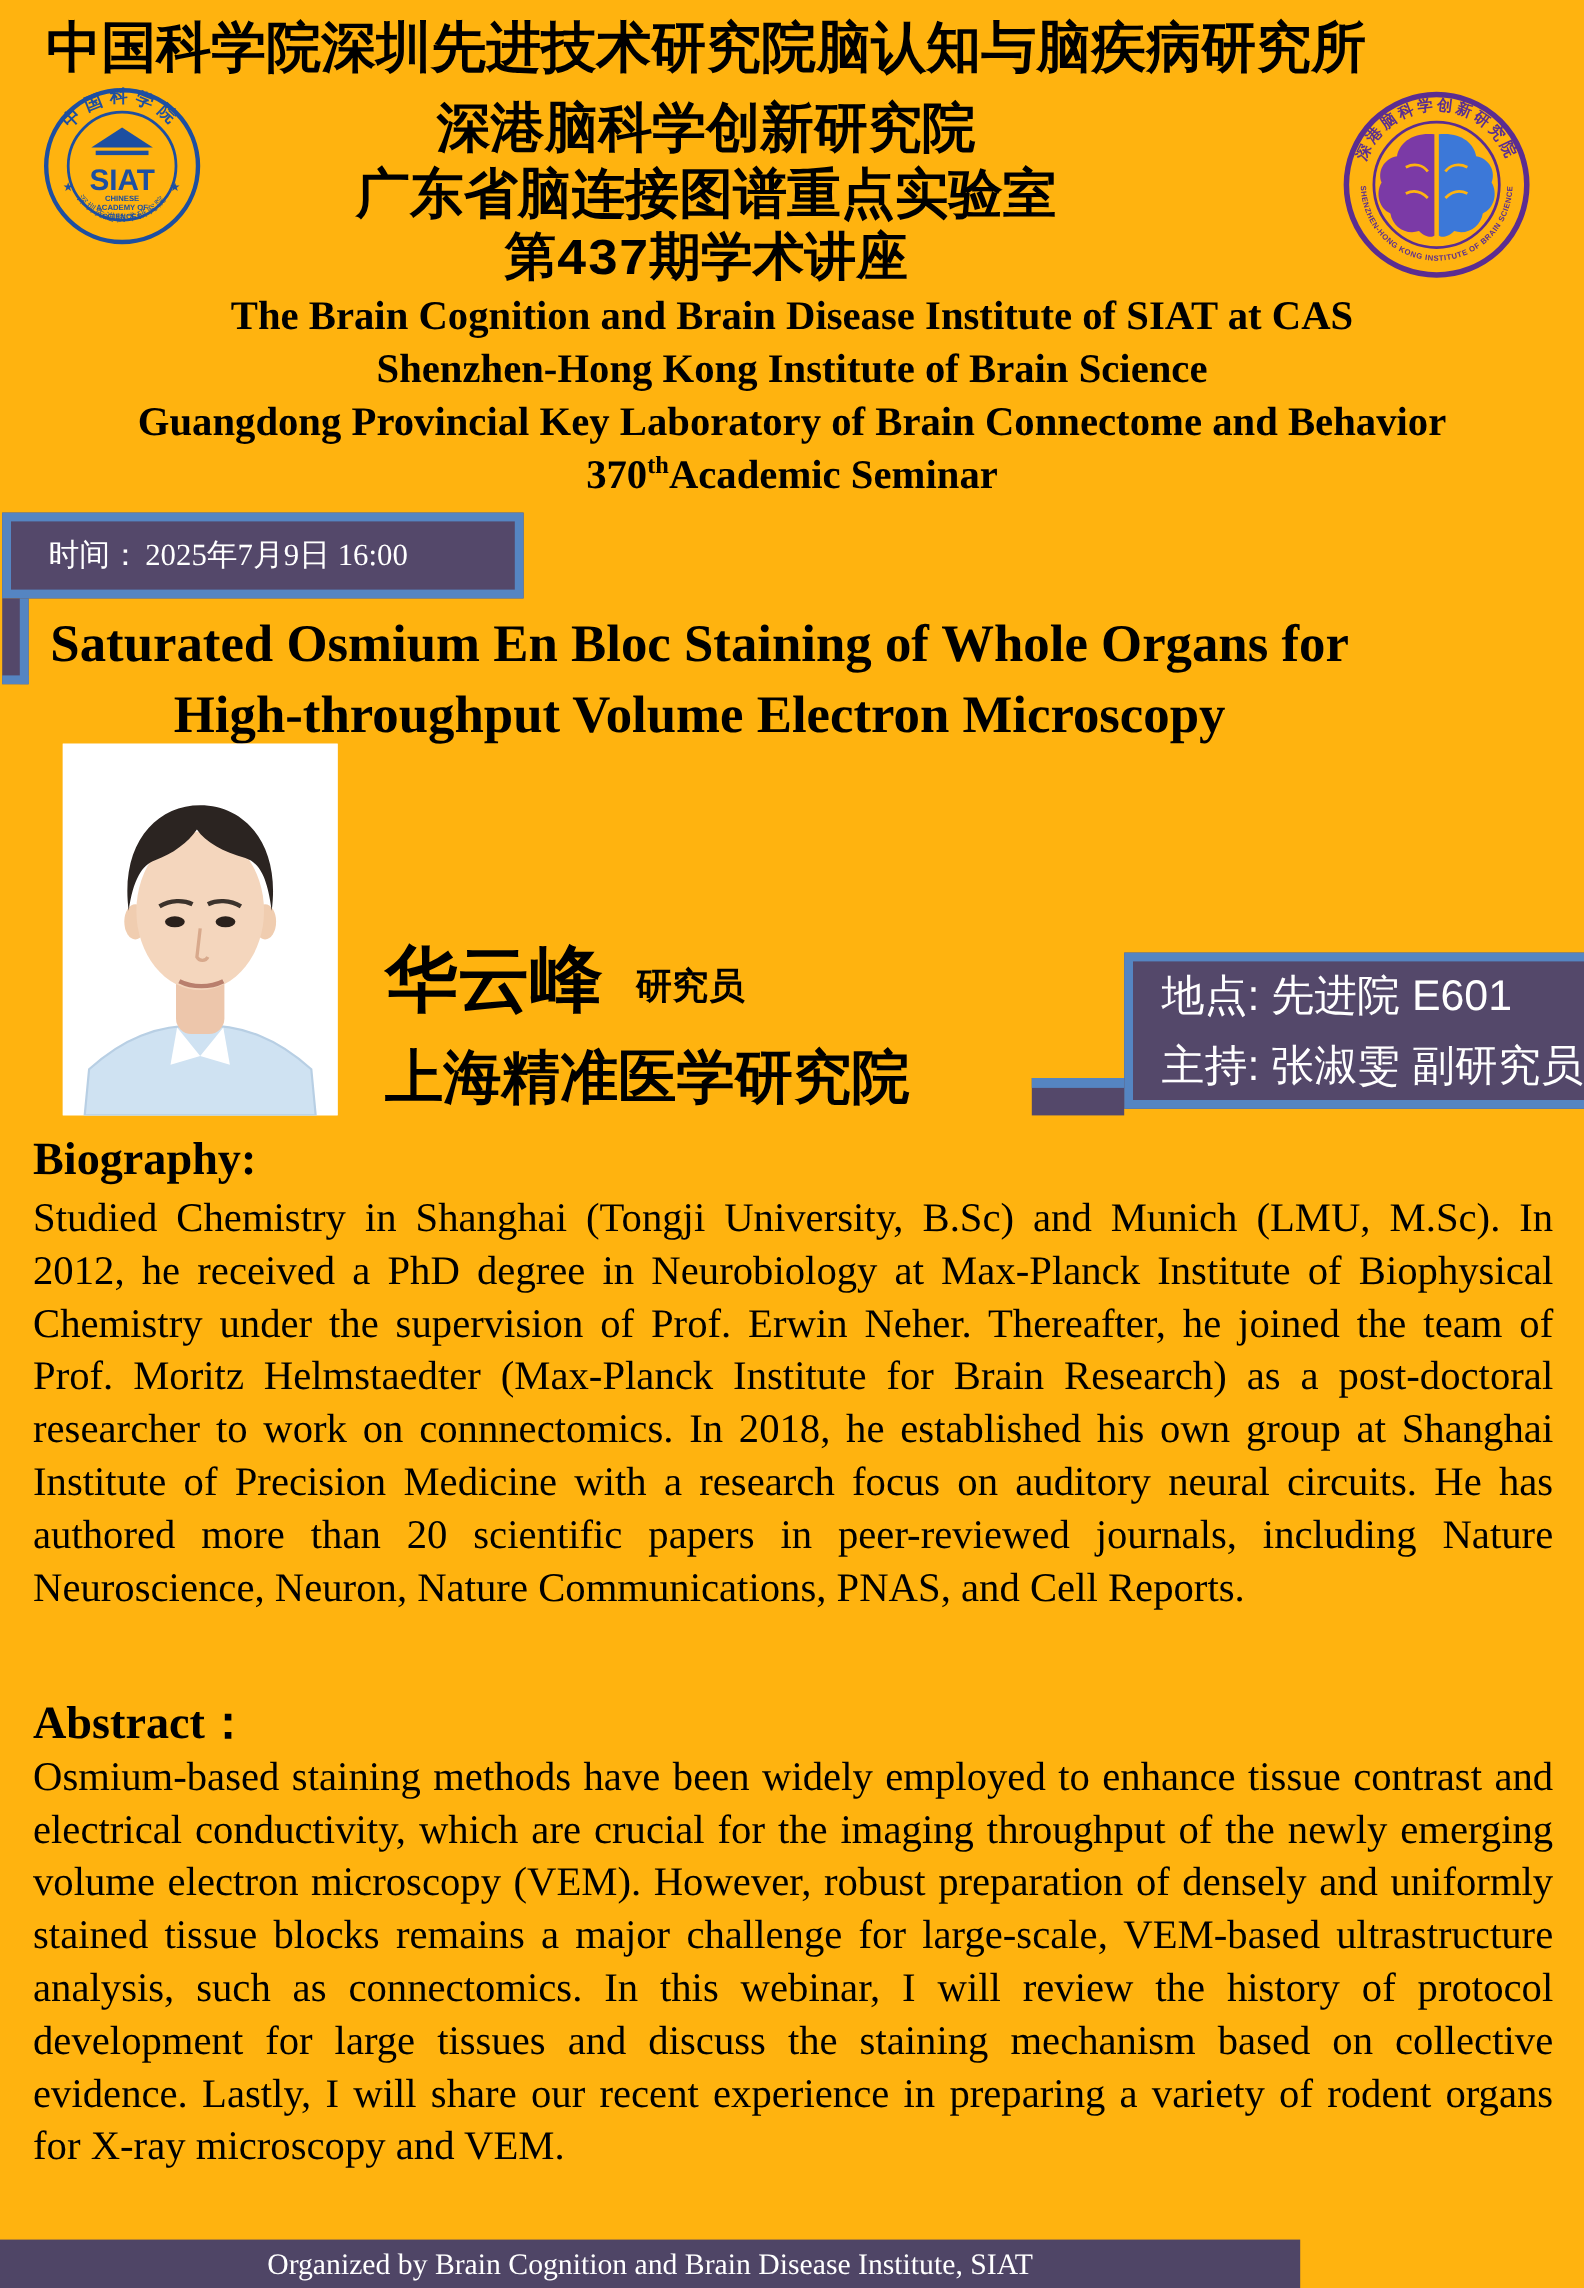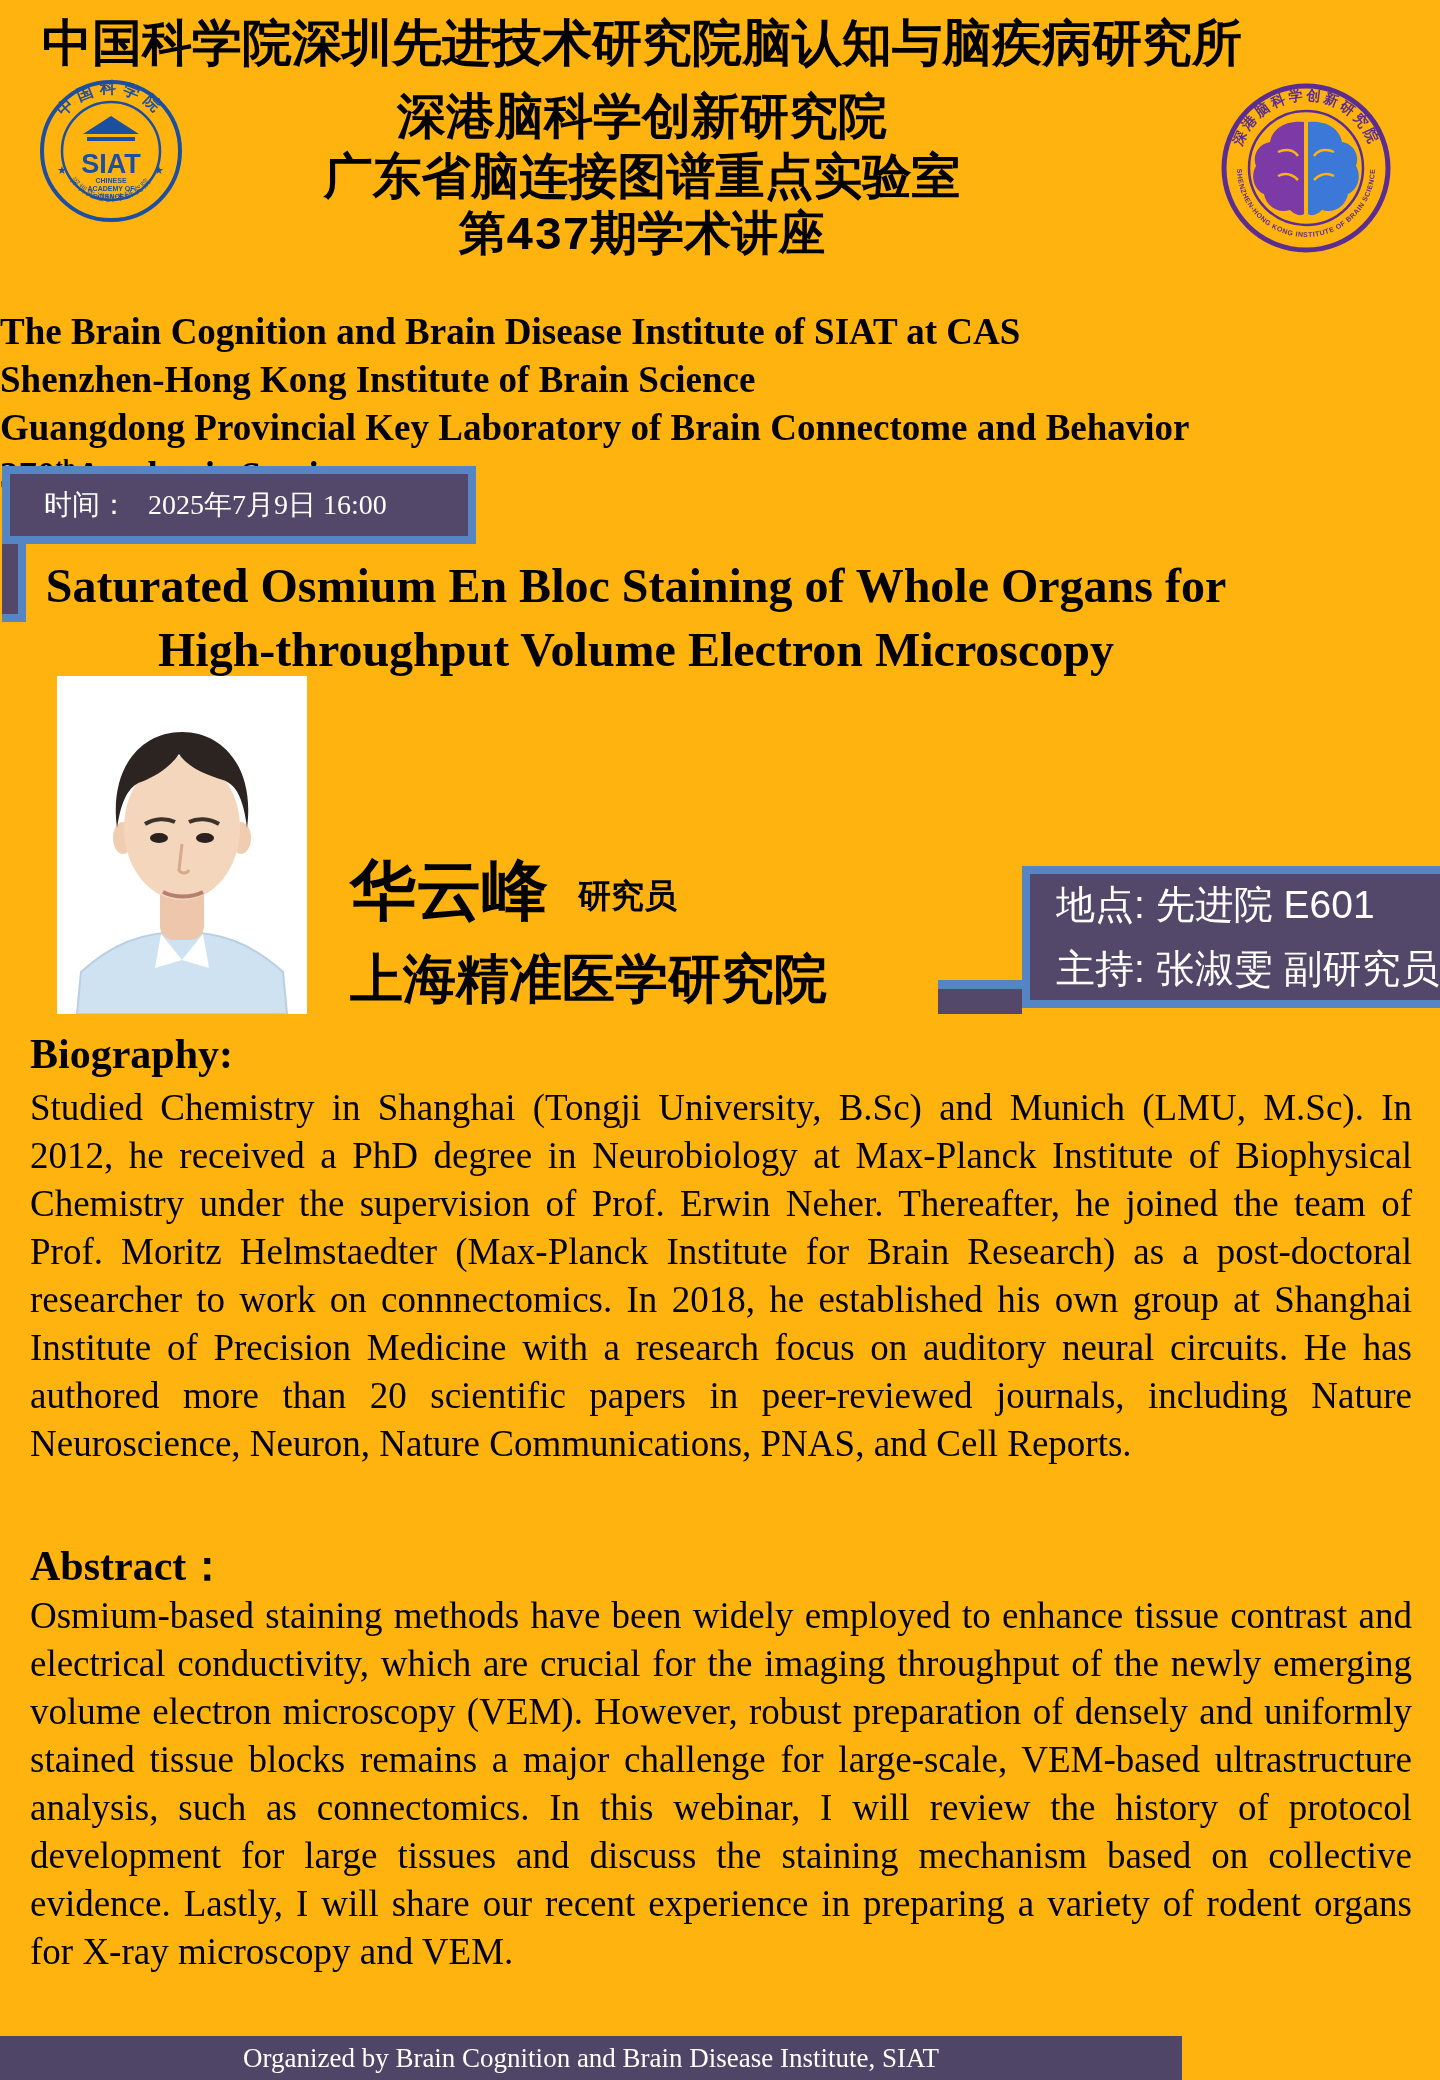--- a/index.html
+++ b/index.html
@@ -9,33 +9,33 @@
     font-family:"Liberation Serif","DejaVu Serif",serif;
   }
   .abs{position:absolute;}
   
   .cn-line{left:0;width:1284px;text-align:center;font-weight:bold;color:#000;
     font-family:Liberation Mono, monospace;white-space:nowrap;}
   .cn1{top:10px;font-size:50px;}
   .cn2{top:84px;font-size:49px;}
   .cn3{top:144px;font-size:49px;}
   .cn4{top:202px;font-size:47px;}
-  .en-line{left:0;width:1440px;text-align:left;font-weight:bold;color:#000;
-    font-size:37px;white-space:nowrap;margin-top:44px;}
+  .en-line{left:0;width:1440px;text-align:center;font-weight:bold;color:#000;
+    font-size:37px;white-space:nowrap;}
   .en1{top:266px;} .en2{top:314px;} .en3{top:362px;} .en4{top:410px;}
   .en4 sup{font-size:60%;vertical-align:super;}
   
   .seal-left{left:38px;top:78px;width:146px;height:146px;}
   .seal-right{left:1220px;top:82px;width:172px;height:172px;}
   
   .time-banner{left:2px;top:466px;width:474px;height:78px;box-sizing:border-box;
     background:var(--panel-purple);border:8px solid var(--border-blue);
     display:flex;align-items:center;padding-left:34px;color:#fff;font-size:28px;white-space:nowrap;}
   .time-banner .lbl{font-family:"Liberation Sans","DejaVu Sans",sans-serif;}
-  .time-banner .val{margin-left:20px;}
+  .time-banner .val{margin-left:4px;}
   .banner-arm{left:2px;top:544px;width:24px;height:78px;box-sizing:border-box;
     background:var(--panel-purple);
     border-right:8px solid var(--border-blue);border-bottom:8px solid var(--border-blue);}
   
   .title{left:0;top:554px;width:1272px;text-align:center;font-weight:bold;color:#000;
     font-size:48px;line-height:64px;}
   
   .photo{left:57px;top:676px;width:250px;height:338px;background:#fff;}
   .spk-name{left:350px;top:846px;font-size:66px;font-weight:bold;color:#000;
     font-family:"Liberation Sans","DejaVu Sans",sans-serif;}

